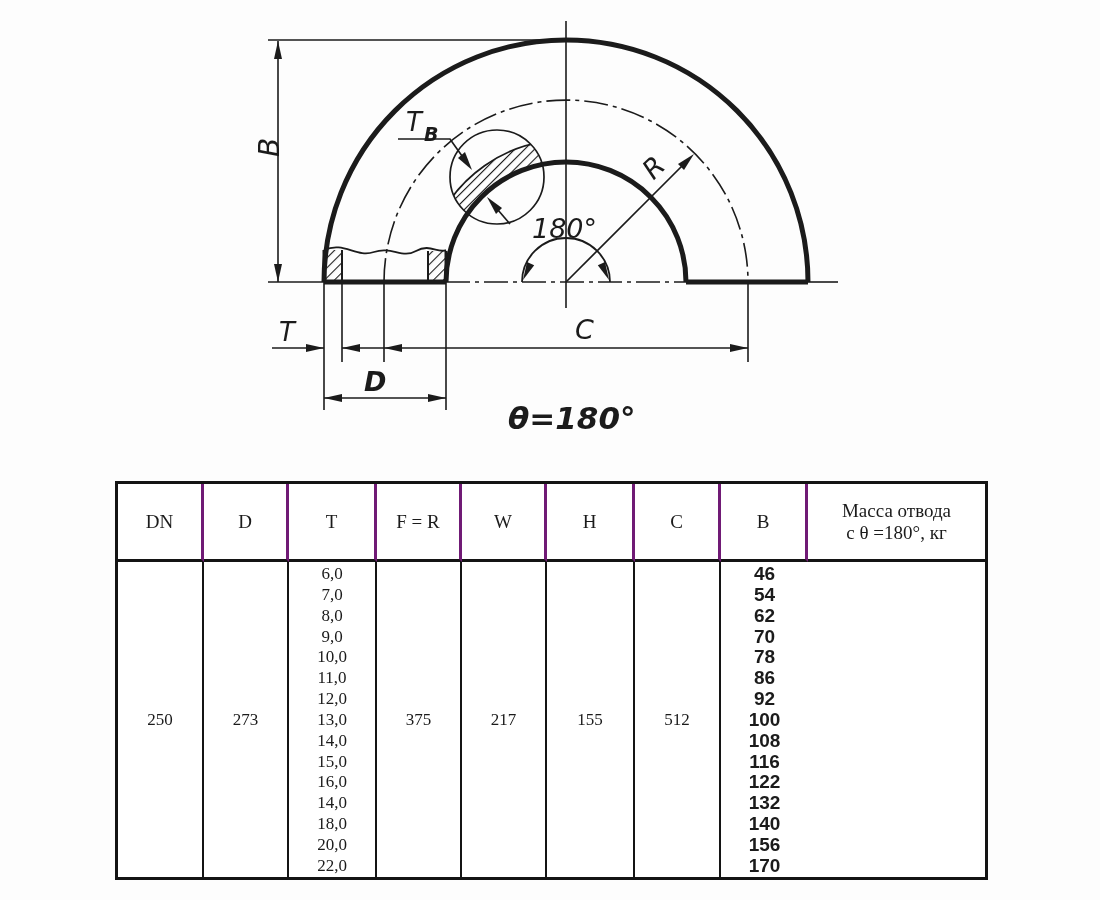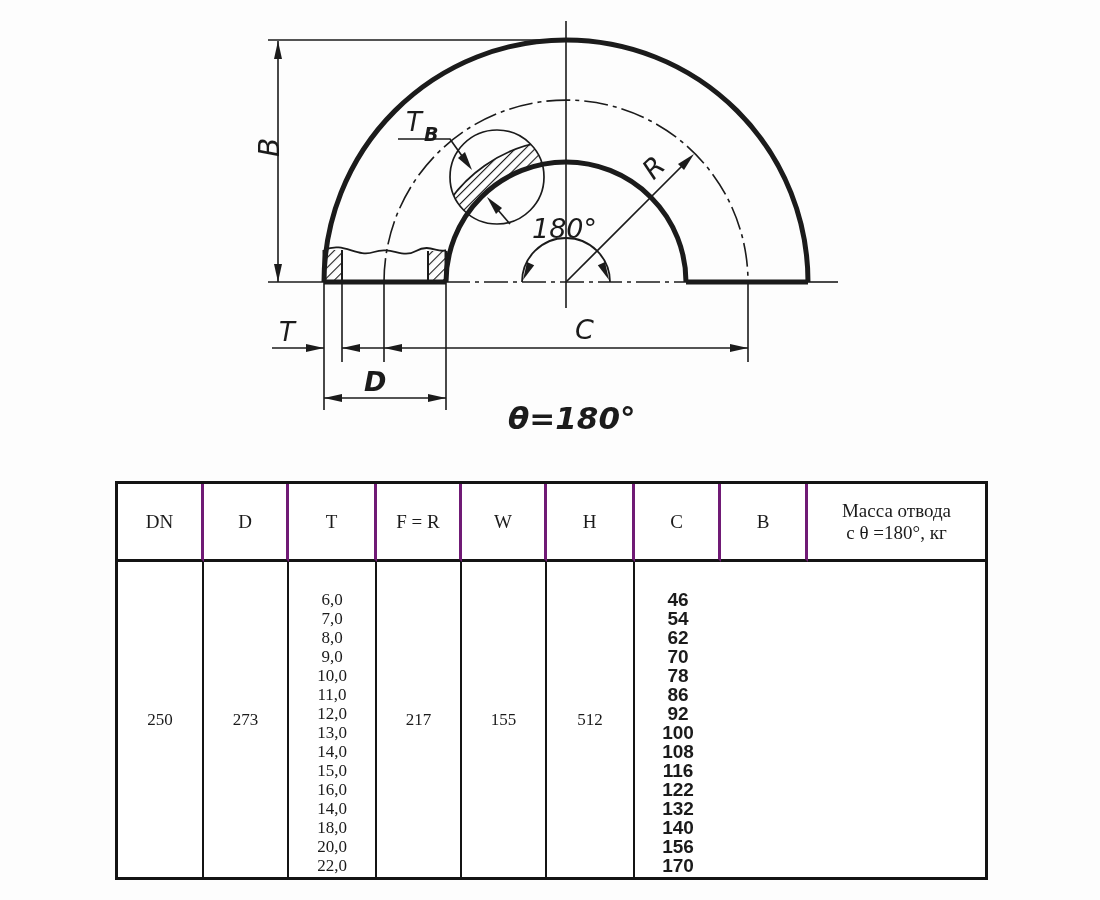--- a/index.html
+++ b/index.html
@@ -24,21 +24,21 @@
     font-size:19px;line-height:22px;text-align:center;
   }
   .hcell:nth-child(9){border-right:none;}
   .bcell{
     border-right:2px solid #141414;
     display:flex;align-items:center;justify-content:center;
     font-size:17px;
   }
   .bcell.last{border-right:none;}
   .list-cell{
-    flex-direction:column;justify-content:flex-end;
+    flex-direction:column;justify-content:space-between;
     padding:2px 0;align-items:center;
   }
   .list-cell div{line-height:19px;}
   #mass-list{font-family:"Liberation Sans",sans-serif;font-weight:bold;font-size:19px;}
 
   
   .dim-label{font-family:"DejaVu Sans",sans-serif;font-style:italic;fill:#1b1b1b;}
 </style>
 </head>
 <body>
@@ -188,20 +188,21 @@
         <div>12,0</div>
         <div>13,0</div>
         <div>14,0</div>
         <div>15,0</div>
         <div>16,0</div>
         <div>14,0</div>
         <div>18,0</div>
         <div>20,0</div>
         <div>22,0</div>
       </div>
+    <div class="bcell">375</div>
     <div class="bcell">217</div>
     <div class="bcell">155</div>
     <div class="bcell">512</div>
     <div class="bcell list-cell last" id="mass-list">
         <div>46</div>
         <div>54</div>
         <div>62</div>
         <div>70</div>
         <div>78</div>
         <div>86</div>

